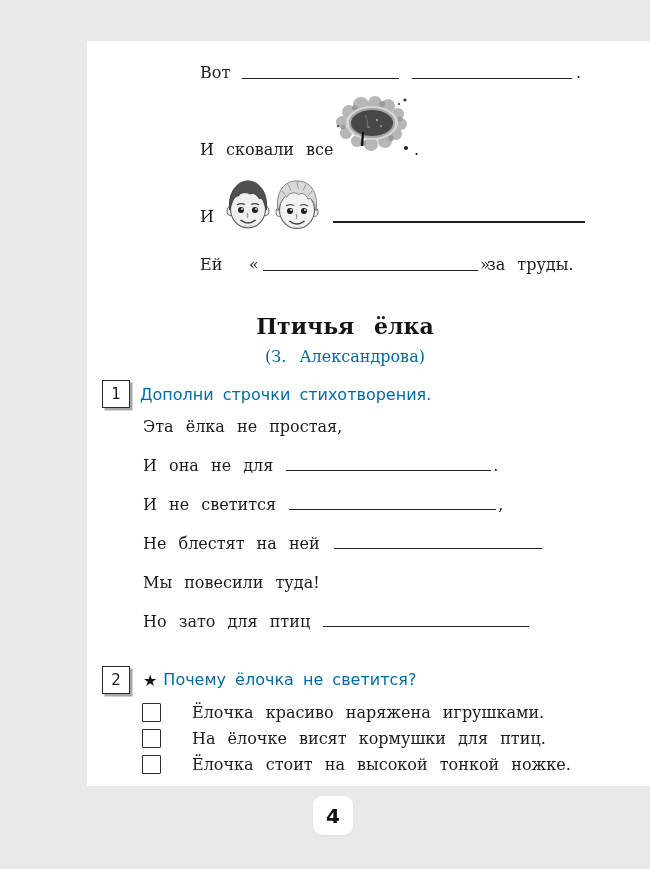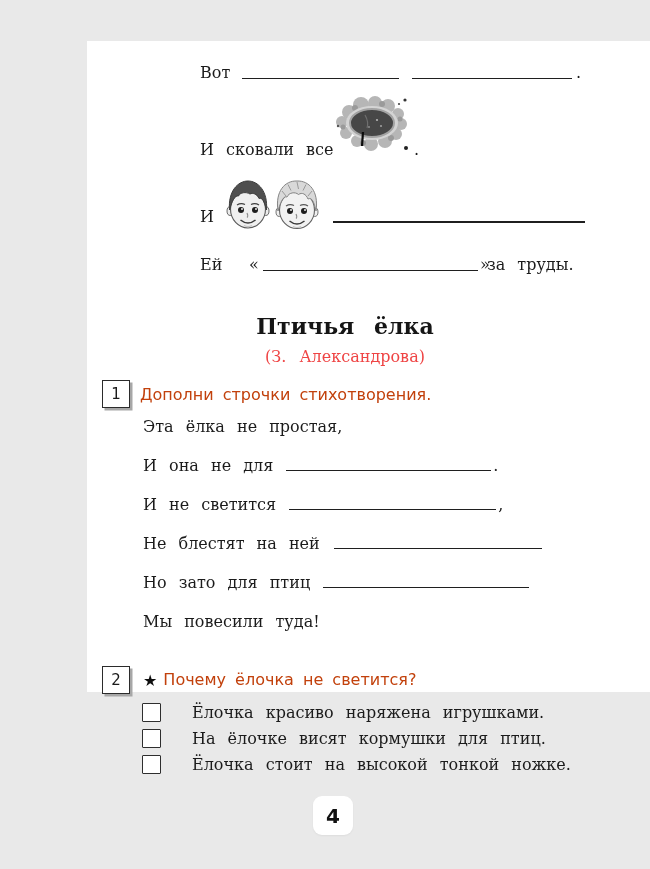--- a/index.html
+++ b/index.html
@@ -5,25 +5,25 @@
   html,body{margin:0;padding:0;}
   body{
     width:650px;height:869px;
     background:#e9e9e9;
     position:relative;
     overflow:hidden;
     font-family:"DejaVu Serif", serif;
     color:#1b1b1b;
   }
   .paper{
-    position:absolute;left:87px;top:41px;width:563px;height:651px;
+    position:absolute;left:87px;top:41px;width:563px;height:745px;
     background:#ffffff;
   }
   .serif{font-family:"DejaVu Serif", serif;font-size:16px;color:#1b1b1b;word-spacing:7px;white-space:nowrap;}
-  .sans{font-family:"DejaVu Sans", sans-serif;font-size:16px;color:#c2410c;word-spacing:4px;white-space:nowrap;}
+  .sans{font-family:"DejaVu Sans", sans-serif;font-size:16px;color:#0369a1;word-spacing:4px;white-space:nowrap;}
 
   
   .fill-row{position:absolute;left:0;width:100%;}
   .fill-row .txt{position:absolute;bottom:0;}
   .blank{
     position:absolute;
     border-bottom:1.6px solid #1f1f1f;
     height:0;
   }
   .row1{top:15px;height:26px;}
@@ -35,21 +35,21 @@
   .face-img{position:absolute;bottom:0;}
 
   
   .title{
     position:absolute;top:272px;left:0;width:516px;text-align:center;
     font-family:"DejaVu Serif", serif;font-weight:bold;font-size:22px;
     word-spacing:12px;color:#151515;
   }
   .author{
     position:absolute;top:306px;left:0;width:516px;text-align:center;
-    font-size:16px;word-spacing:8px;color:#ef4444;
+    font-size:16px;word-spacing:8px;color:#0369a1;
   }
 
   
   .num-box{
     position:absolute;left:15px;width:26px;height:26px;
     background:#fff;border:1.6px solid #2b2b2b;
     box-shadow:2.5px 2.5px 0 0 #a7a7a7;
     display:flex;align-items:center;justify-content:center;
     font-family:"DejaVu Sans", sans-serif;font-size:15px;color:#1b1b1b;
   }
@@ -214,26 +214,26 @@
       <span class="serif">И не светится</span>
       <span class="poem-blank pb3"></span>
       <span class="serif after">,</span>
     </div>
     <div class="poem-line">
       <span class="serif">Не блестят на ней</span>
       <span class="poem-blank pb2"></span>
       <span class="serif after"></span>
     </div>
     <div class="poem-line">
+      <span class="serif">Мы повесили туда!</span>
+    </div>
+    <div class="poem-line">
       <span class="serif">Но зато для птиц</span>
       <span class="poem-blank pb4"></span>
       <span class="serif after"></span>
-    </div>
-    <div class="poem-line">
-      <span class="serif">Мы повесили туда!</span>
     </div>
   </div>
 
   <div class="num-box box2">
     <span>2</span>
   </div>
   <div class="ex2-header">
     <span class="star">★</span>
     <span class="sans">Почему ёлочка не светится?</span>
   </div>

